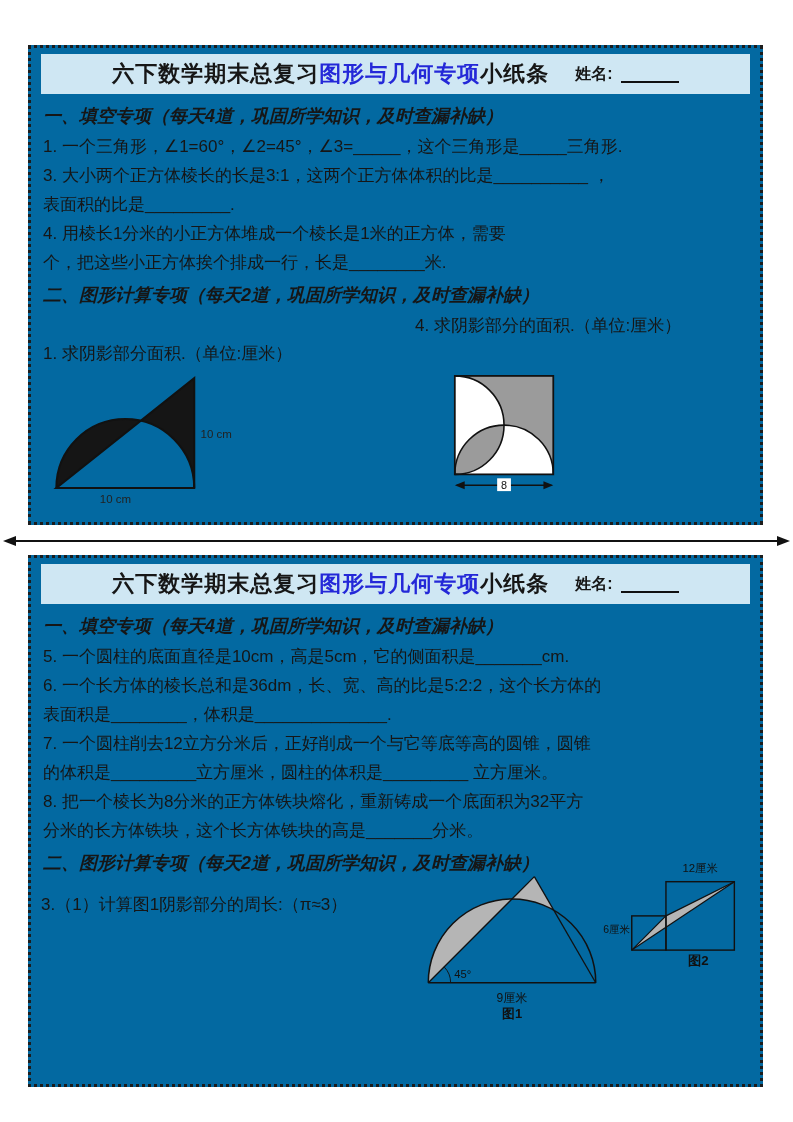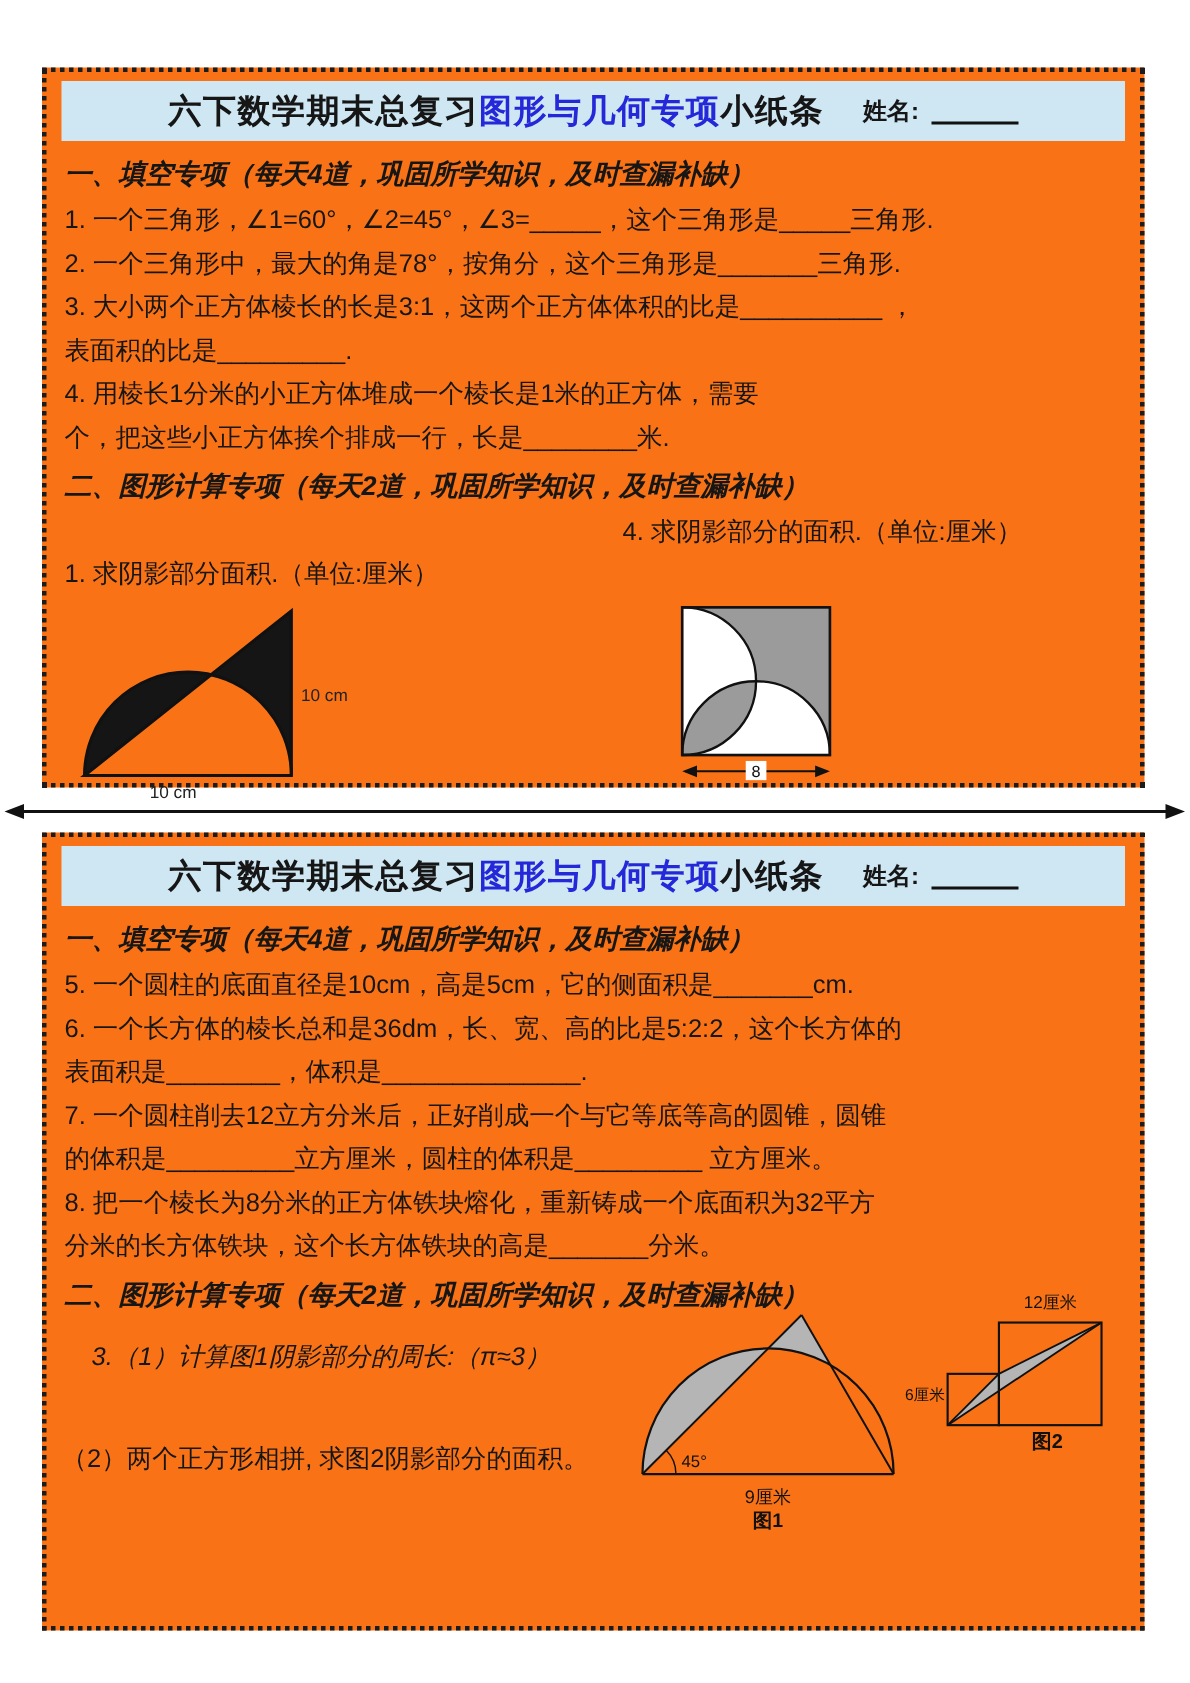--- a/index.html
+++ b/index.html
@@ -1,17 +1,17 @@
 <!DOCTYPE html>
 <html><head>
 <meta charset="utf-8">
 <style>
   html,body{margin:0;padding:0;background:#ffffff;}
   body{width:793px;height:1122px;position:relative;font-family:"Liberation Sans","DejaVu Sans",sans-serif;color:#161616;}
-  .panel{width:709px;margin-left:28px;border:3px dotted #1c1c1c;padding:6px 10px 8px 10px;background:#f97316;box-sizing:content-box;}
+  .panel{width:709px;margin-left:28px;border:3px dotted #1c1c1c;padding:6px 10px 8px 10px;background:#0369a1;box-sizing:content-box;}
   .panel-top{margin-top:45px;height:460px;}
   .panel-bottom{height:512px;}
   .band{background:#cfe7f3;height:40px;display:flex;align-items:center;justify-content:center;gap:26px;margin:0 0 8px 0;}
   .band .t{font-size:22px;font-weight:bold;letter-spacing:1px;white-space:nowrap;}
   .band .hl{color:#2428d8;}
   .band .nm{font-size:16px;font-weight:bold;}
   .band .nline{display:inline-block;width:58px;border-bottom:2px solid #111;height:16px;margin-left:-18px;}
   .h{font-size:18px;font-weight:bold;margin:4px 0 2px 2px;line-height:28px;white-space:nowrap;font-style:italic;}
   .q{font-size:17px;margin:0 0 0 2px;line-height:29px;white-space:nowrap;}
   .calcrow{display:flex;font-size:17px;line-height:29px;margin:2px 0 0 2px;}
@@ -27,21 +27,20 @@
 
 <div class="panel panel-top">
   <div class="band">
     <span class="t"><span>六下数学期末总复习</span><span class="hl">图形与几何专项</span><span>小纸条</span></span>
     <span class="nm">姓名:</span>
     <span class="nline"></span>
   </div>
 
   <p class="h">一、填空专项（每天4道，巩固所学知识，及时查漏补缺）</p>
   <p class="q">1. 一个三角形，∠1=60°，∠2=45°，∠3=_____，这个三角形是_____三角形.</p>
-  <p class="q">2. 一个三角形中，最大的角是78°，按角分，这个三角形是_______三角形.</p>
   <p class="q">3. 大小两个正方体棱长的长是3:1，这两个正方体体积的比是__________ ，</p>
   <p class="q">表面积的比是_________.</p>
   <p class="q">4. 用棱长1分米的小正方体堆成一个棱长是1米的正方体，需要</p>
   <p class="q">个，把这些小正方体挨个排成一行，长是________米.</p>
 
   <p class="h">二、图形计算专项（每天2道，巩固所学知识，及时查漏补缺）</p>
   <div class="calcrow">
     <span class="c1">1. 求阴影部分面积.（单位:厘米）</span>
     <span>4. 求阴影部分的面积.（单位:厘米）</span>
   </div>
@@ -94,22 +93,21 @@
   <p class="q">6. 一个长方体的棱长总和是36dm，长、宽、高的比是5:2:2，这个长方体的</p>
   <p class="q">表面积是________，体积是______________.</p>
   <p class="q">7. 一个圆柱削去12立方分米后，正好削成一个与它等底等高的圆锥，圆锥</p>
   <p class="q">的体积是_________立方厘米，圆柱的体积是_________ 立方厘米。</p>
   <p class="q">8. 把一个棱长为8分米的正方体铁块熔化，重新铸成一个底面积为32平方</p>
   <p class="q">分米的长方体铁块，这个长方体铁块的高是_______分米。</p>
 
   <p class="h">二、图形计算专项（每天2道，巩固所学知识，及时查漏补缺）</p>
 
   <div class="figzone-b">
-    <span class="abs" style="left:20px;top:14px;font-size:17px;white-space:nowrap;font-style:italic;">3.（1）计算图1阴影部分的周长:（π≈3）</span>
-    <span class="abs" style="left:0px;top:82px;font-size:17px;white-space:nowrap;">（2）两个正方形相拼, 求图2阴影部分的面积。</span>
+    <span class="abs" style="left:0;top:14px;font-size:17px;white-space:nowrap;">3.（1）计算图1阴影部分的周长:（π≈3）</span>
 
     <svg class="abs" style="left:378px;top:-8px;" width="200" height="149" viewBox="0 0 215 160">
       <path d="M10 120 A90 90 0 0 1 100 30 L10 120 Z" fill="#b5b5b5"></path>
       <path d="M100 30 L124 6 L144.8 42 A90 90 0 0 0 100 30 Z" fill="#b5b5b5"></path>
       <path d="M10 120 A90 90 0 0 1 190 120" fill="none" stroke="#111" stroke-width="1.6"></path>
       <line x1="10" y1="120" x2="190" y2="120" stroke="#111" stroke-width="1.6"></line>
       <line x1="10" y1="120" x2="124" y2="6" stroke="#111" stroke-width="1.4"></line>
       <line x1="124" y1="6" x2="190" y2="120" stroke="#111" stroke-width="1.4"></line>
       <path d="M34 120 A24 24 0 0 0 27 103" fill="none" stroke="#111" stroke-width="1"></path>
       <text x="38" y="115" font-size="12" fill="#111">45°</text>

